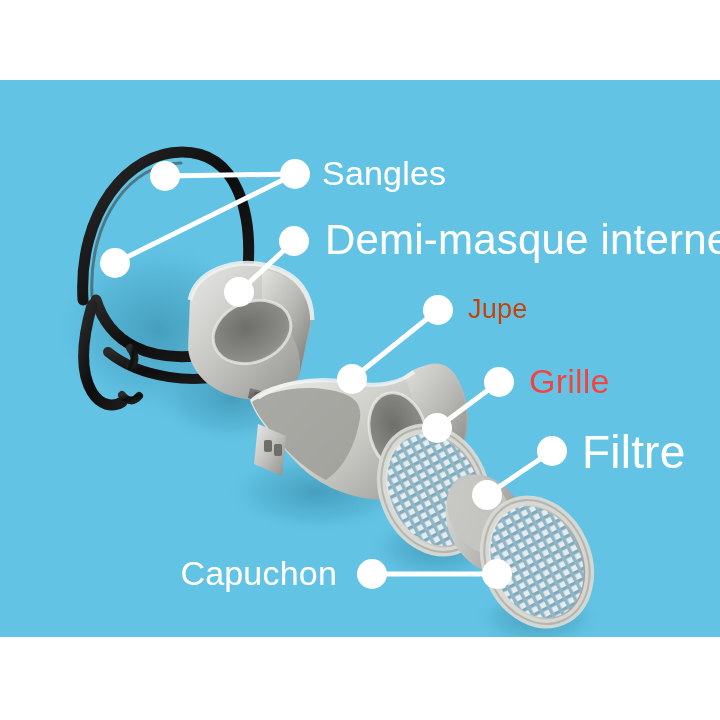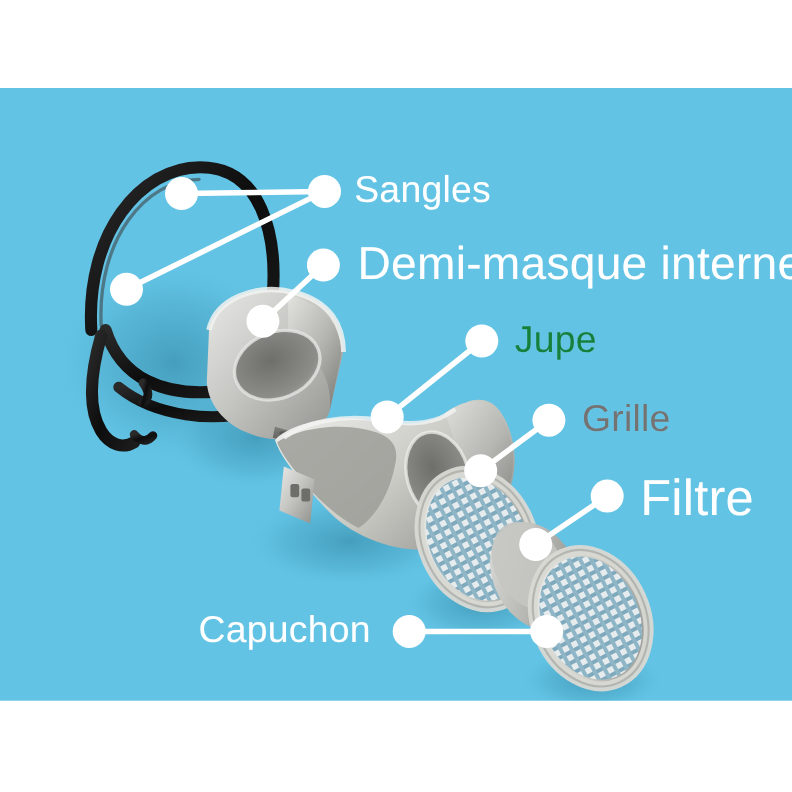--- a/index.html
+++ b/index.html
@@ -224,19 +224,19 @@
             <circle cx="497" cy="574" r="15" fill="#ffffff"></circle>
             <circle cx="372" cy="574" r="15" fill="#ffffff"></circle>
           </g>
         </g>
     </svg>
   </div>
 
   <div id="label-layer">
       <div class="lbl" style="top: 156px; left: 322px; font-size: 34px; line-height: 34px; color: rgb(255, 255, 255);">Sangles</div>
       <div class="lbl" style="top: 223px; left: 325px; font-size: 42px; line-height: 34px; color: rgb(255, 255, 255);">Demi-masque interne</div>
-      <div class="lbl" style="top: 292px; left: 468px; font-size: 34px; line-height: 34px; color: #15803d;">Jupe</div>
-      <div class="lbl" style="top: 364px; left: 529px; font-size: 34px; line-height: 34px; color: #737373;">Grille</div>
+      <div class="lbl" style="top: 292px; left: 468px; font-size: 27px; line-height: 34px; color: #c2410c;">Jupe</div>
+      <div class="lbl" style="top: 364px; left: 529px; font-size: 34px; line-height: 34px; color: #ef4444;">Grille</div>
       <div class="lbl" style="top: 435px; left: 582px; font-size: 46px; line-height: 34px; color: rgb(255, 255, 255);">Filtre</div>
       <div class="lbl r" style="top: 556px; right: 383px; font-size: 34px; line-height: 34px; color: rgb(255, 255, 255);">Capuchon</div>
     </div>
 
 </div>
 
 </body></html>

